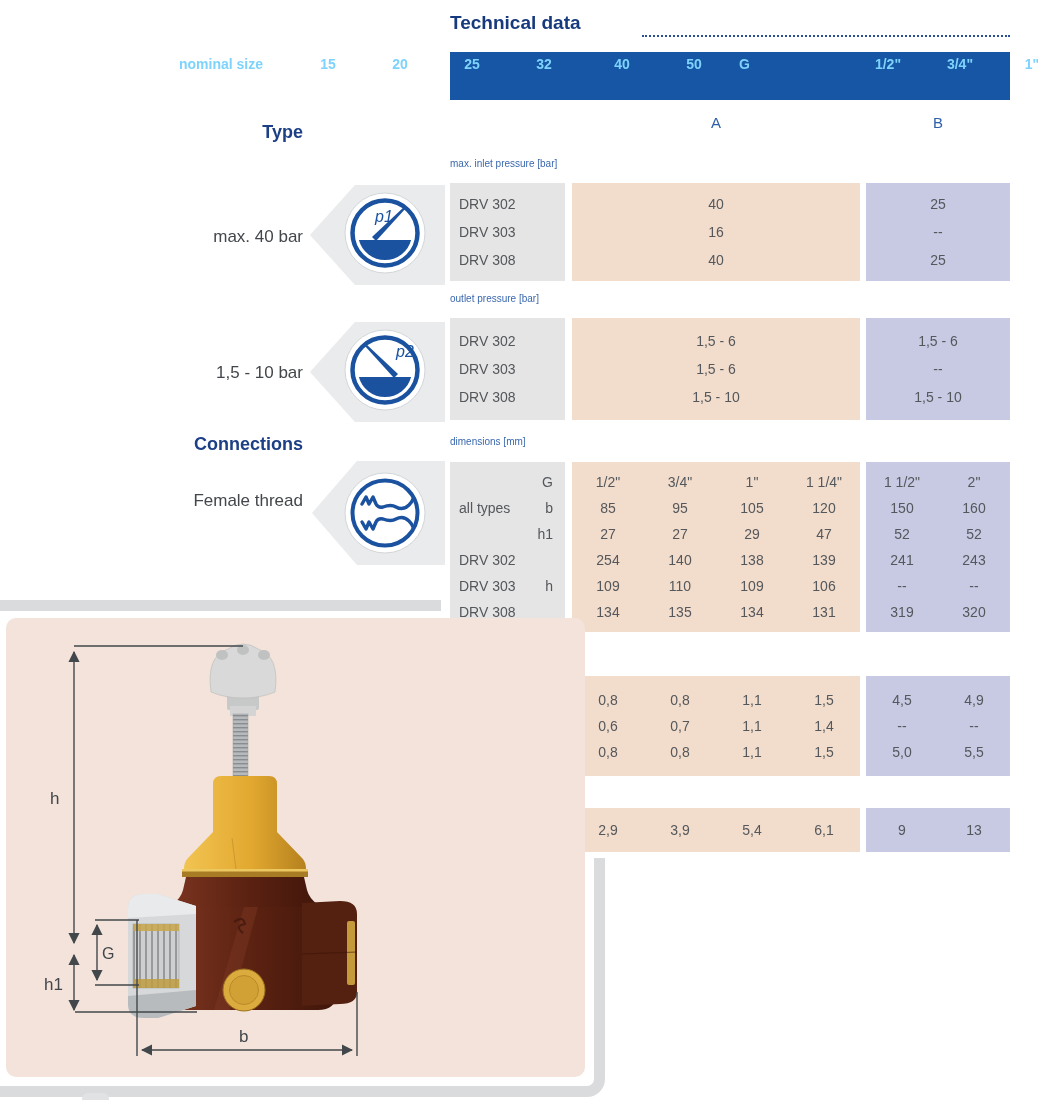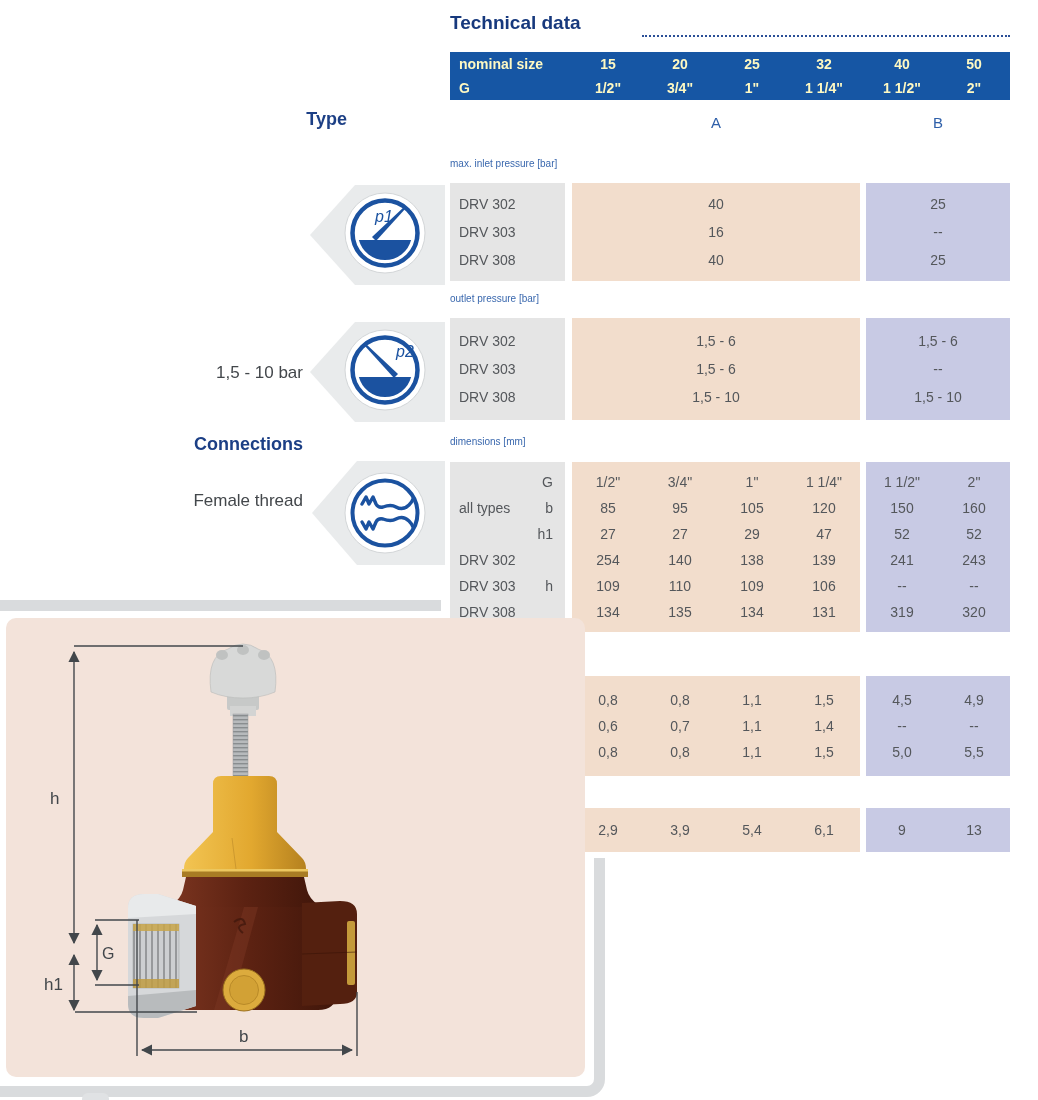--- a/index.html
+++ b/index.html
@@ -26,22 +26,22 @@
   .c-b{width:144px;margin-left:6px;background:#c8cae4;}
   .trow{display:flex;}
   .cell{width:72px;text-align:center;}
   .lrow{display:flex;padding-left:9px;box-sizing:border-box;}
   .lrow .pre{flex:1;text-align:left;}
   .lrow .sub{width:34px;text-align:right;padding-right:12px;}
   .span-val{text-align:center;}
   .r28{line-height:28px;height:28px;} .r26{line-height:26px;height:26px;}
   .pad7{padding:7px 0;} .pad9{padding:9px 0;} .pad4{padding:11px 0;}
   
-  .bluehdr{position:absolute;left:450px;top:52px;width:560px;height:48px;background:#1656a4;color:#fef9c3;
-           font-size:14px;font-weight:bold;display:flex;flex-direction:column;justify-content:center;}
+  .bluehdr{position:absolute;left:450px;top:52px;width:560px;height:48px;background:#1656a4;color:#7dd3fc;
+           font-size:14px;font-weight:bold;display:flex;flex-direction:row;justify-content:center;}
   .bluehdr .trow{height:24px;line-height:24px;}
   .bluehdr .hl{width:115px;padding-left:9px;box-sizing:border-box;}
   .bluehdr .ga{width:288px;margin-left:7px;display:flex;}
   .bluehdr .gb{width:144px;margin-left:6px;display:flex;}
   .icon-group{position:absolute;}
   .kvs-lbl{display:flex;align-items:center;padding-left:9px;box-sizing:border-box;height:44px;}
   .kvs-val{display:flex;align-items:center;height:44px;}
 </style>
 </head>
 <body>
@@ -80,22 +80,23 @@
       <div class="gb">
         <span class="cell">1 1/2"</span>
         <span class="cell">2"</span>
       </div>
     </div>
   </div>
 
   <div class="ab" style="left:572px;width:288px;">A</div>
   <div class="ab" style="left:866px;width:144px;">B</div>
 
-  <div class="left-col lh" style="top:109px;margin-left:44px;">Type</div>
+  <div class="left-col lh" style="top:122px;">Type</div>
   <div class="left-col lh" style="top:434px;">Connections</div>
+  <div class="left-col lv" style="top:225px;">max. 40 bar</div>
   <div class="left-col lv" style="top:361px;">1,5 - 10 bar</div>
   <div class="left-col lv" style="top:489px;">
     <div>Female thread</div>
   </div>
 
   <div class="icon-group" style="left:310px;top:185px;">
     <svg width="135" height="100" viewBox="0 0 135 100">
       <polygon points="0,50 45,0 135,0 135,100 45,100" fill="#e9ebec"></polygon>
       <circle cx="75" cy="48" r="40" fill="#ffffff" stroke="#d3d6d8" stroke-width="1"></circle>
       <circle cx="75" cy="48" r="32.5" fill="#ffffff" stroke="#1b52a0" stroke-width="4.5"></circle>

